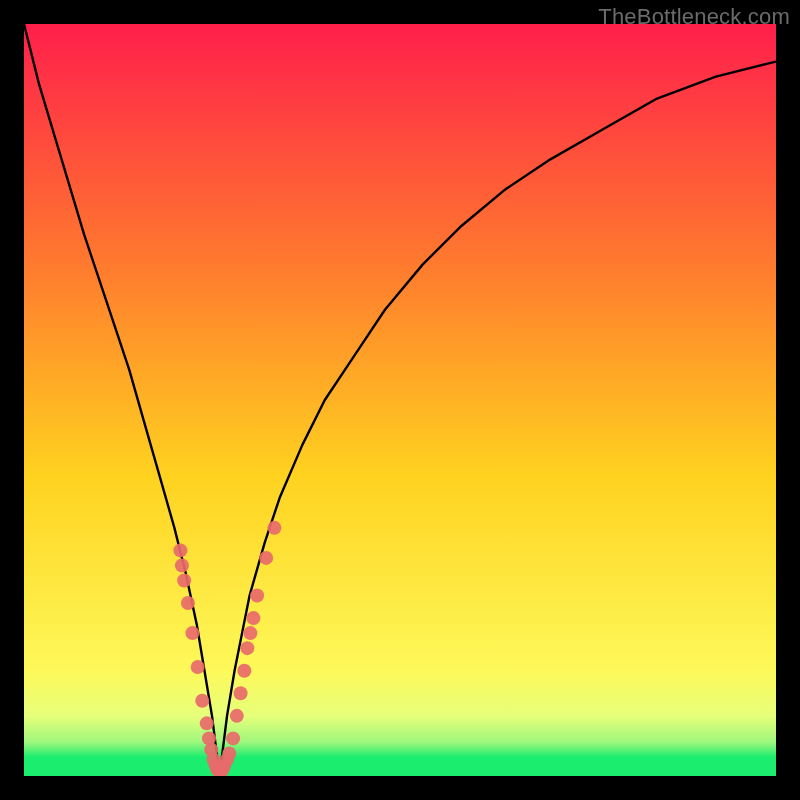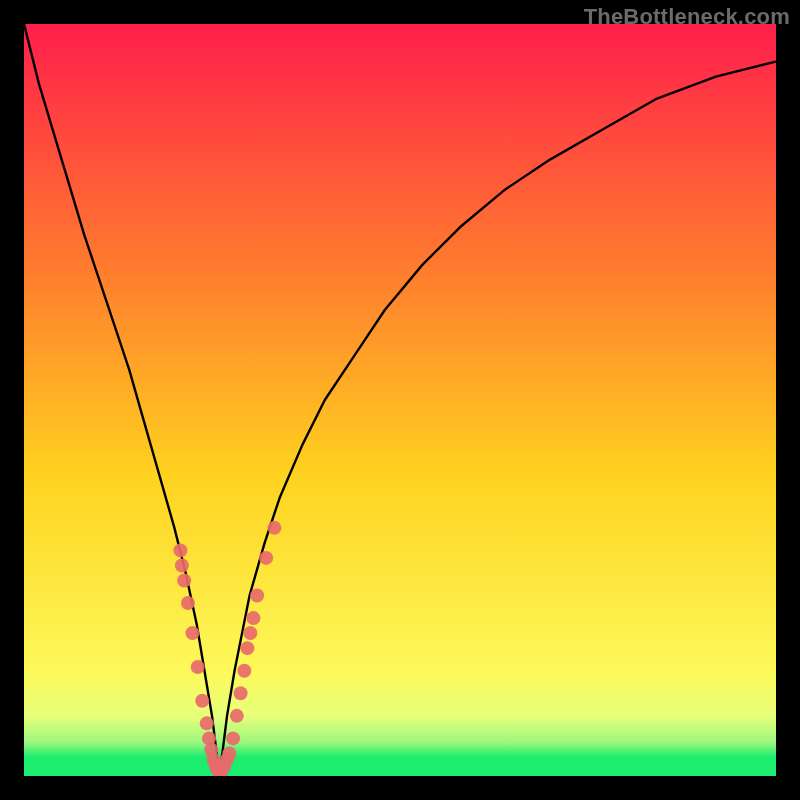--- a/index.html
+++ b/index.html
@@ -25,21 +25,21 @@
     top: 0;
     width: 752px;
     height: 752px;
   }
   .watermark {
     position: absolute;
     top: 4px;
     right: 10px;
     color: #6b6b6b;
     font-size: 22px;
-    font-weight: 700;
+    font-weight: 400;
     letter-spacing: 0.2px;
     user-select: none;
   }
   svg { display: block; }
 </style>
 </head>
 <body>
 
 <div class="frame">
   <div class="plot">

